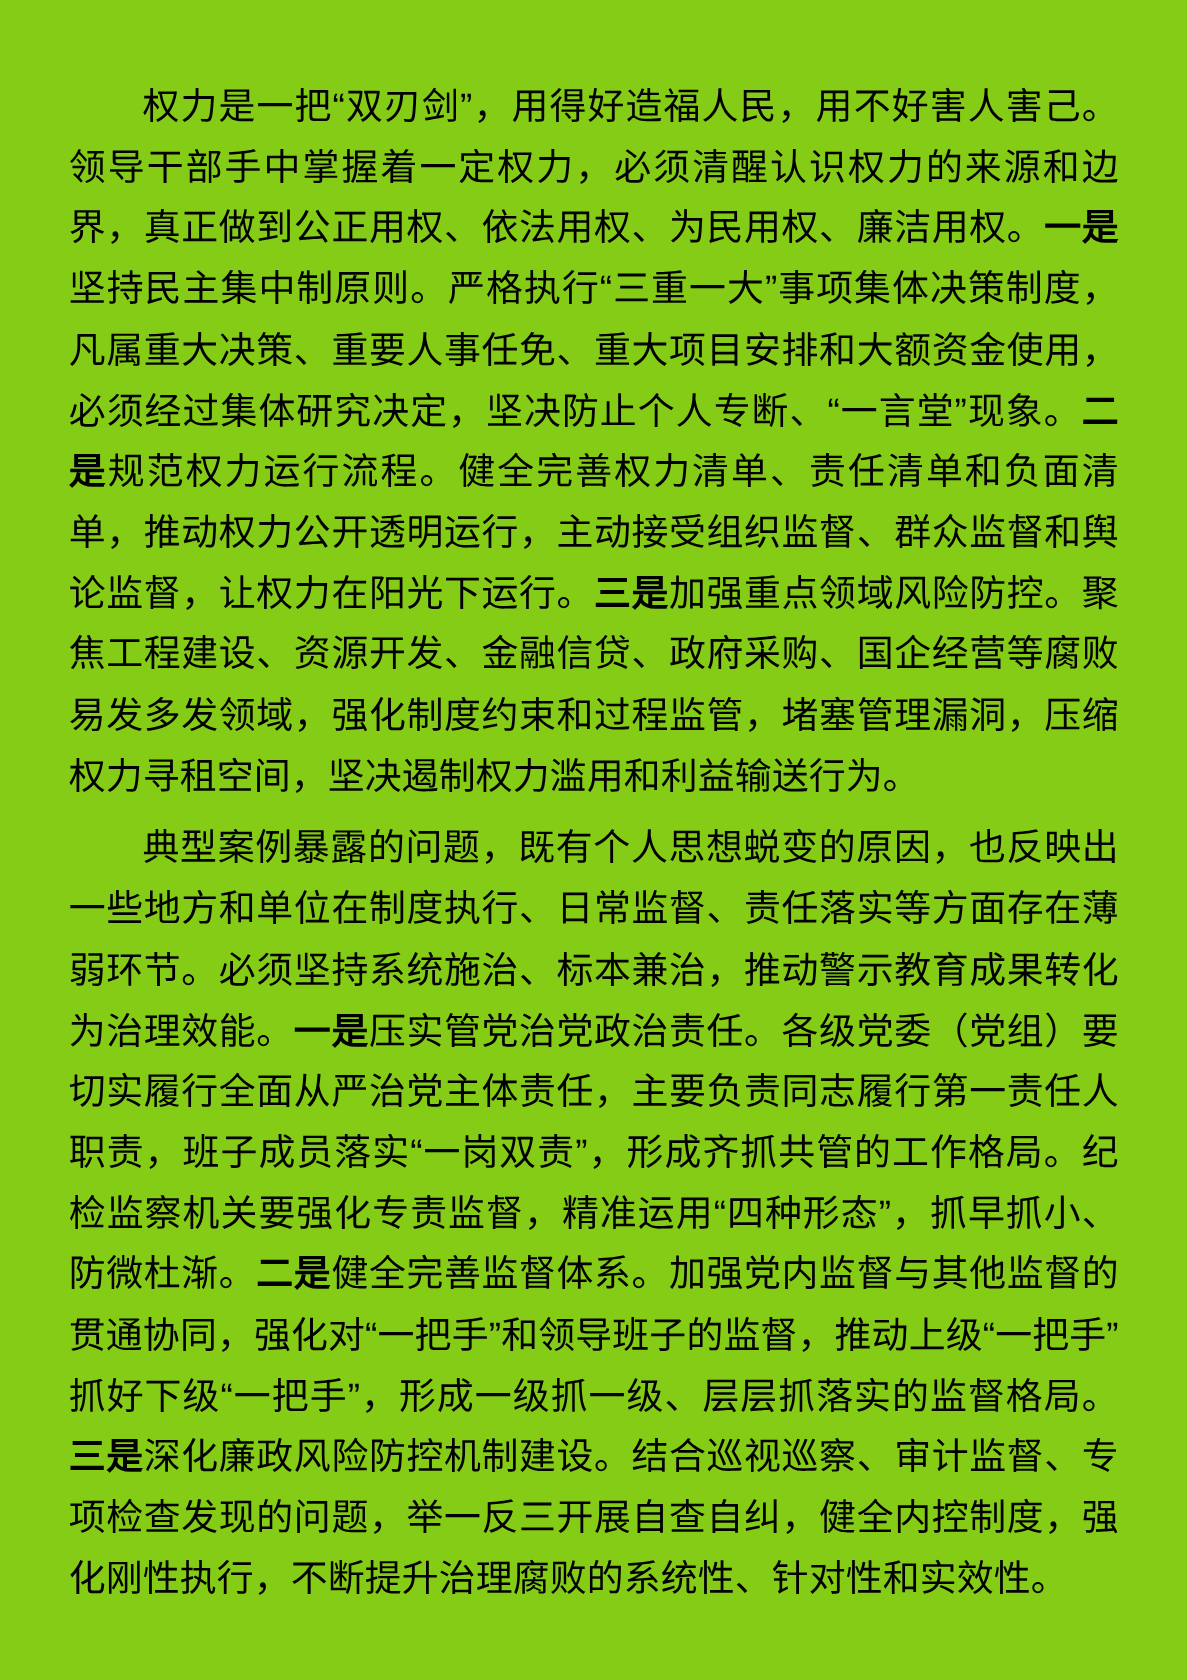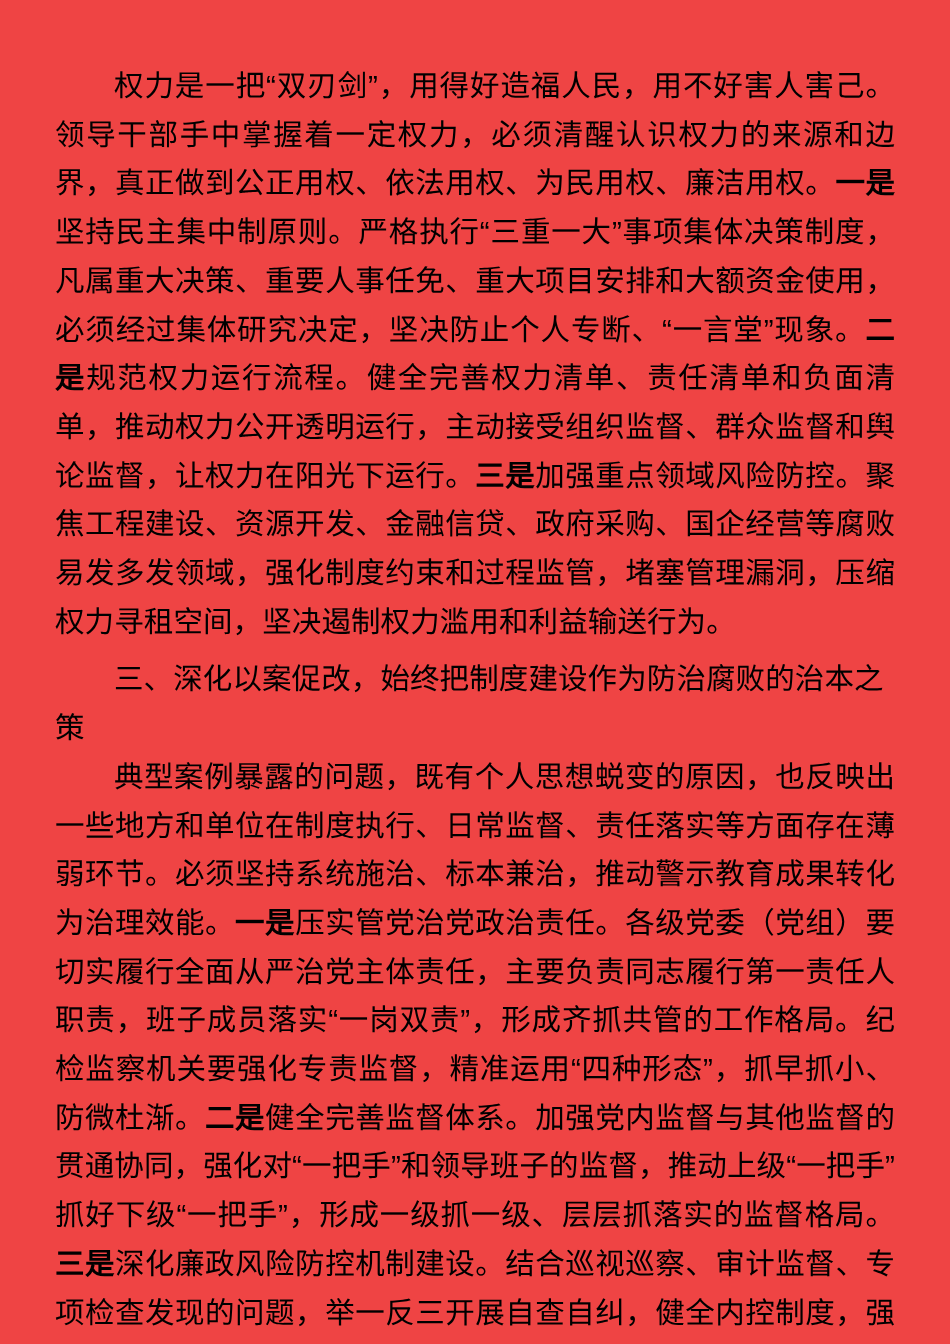--- a/index.html
+++ b/index.html
@@ -48,25 +48,24 @@
     text-align: left;
   }
   .marker {
     font-weight: bold;
   }
   .spacer-sm { height: 9px; }
 </style>
 </head>
 <body style="color: rgb(0, 0, 0);">
 
-<div class="page" style="background: #ef4444;">
+<div class="page" style="background: #84cc16;">
   <div class="content">
 
     <p class="para indent"><span>权力是一把“双刃剑”，用得好造福人民，用不好害人害己。领导干部手中掌握着一定权力，必须清醒认识权力的来源和边界，真正做到公正用权、依法用权、为民用权、廉洁用权。</span><span class="marker">一是</span><span>坚持民主集中制原则。严格执行“三重一大”事项集体决策制度，凡属重大决策、重要人事任免、重大项目安排和大额资金使用，必须经过集体研究决定，坚决防止个人专断、“一言堂”现象。</span><span class="marker">二是</span><span>规范权力运行流程。健全完善权力清单、责任清单和负面清单，推动权力公开透明运行，主动接受组织监督、群众监督和舆论监督，让权力在阳光下运行。</span><span class="marker">三是</span><span>加强重点领域风险防控。聚焦工程建设、资源开发、金融信贷、政府采购、国企经营等腐败易发多发领域，强化制度约束和过程监管，堵塞管理漏洞，压缩权力寻租空间，坚决遏制权力滥用和利益输送行为。</span></p>
 
     <div class="spacer-sm"></div>
 
-    <p class="heading"><span>三、深化以案促改，始终把制度建设作为防治腐败的治本之策</span></p>
 
     <p class="para indent"><span>典型案例暴露的问题，既有个人思想蜕变的原因，也反映出一些地方和单位在制度执行、日常监督、责任落实等方面存在薄弱环节。必须坚持系统施治、标本兼治，推动警示教育成果转化为治理效能。</span><span class="marker">一是</span><span>压实管党治党政治责任。各级党委（党组）要切实履行全面从严治党主体责任，主要负责同志履行第一责任人职责，班子成员落实“一岗双责”，形成齐抓共管的工作格局。纪检监察机关要强化专责监督，精准运用“四种形态”，抓早抓小、防微杜渐。</span><span class="marker">二是</span><span>健全完善监督体系。加强党内监督与其他监督的贯通协同，强化对“一把手”和领导班子的监督，推动上级“一把手”抓好下级“一把手”，形成一级抓一级、层层抓落实的监督格局。</span><span class="marker">三是</span><span>深化廉政风险防控机制建设。结合巡视巡察、审计监督、专项检查发现的问题，举一反三开展自查自纠，健全内控制度，强化刚性执行，不断提升治理腐败的系统性、针对性和实效性。</span></p>
 
   </div>
 </div>
 
 </body></html>

